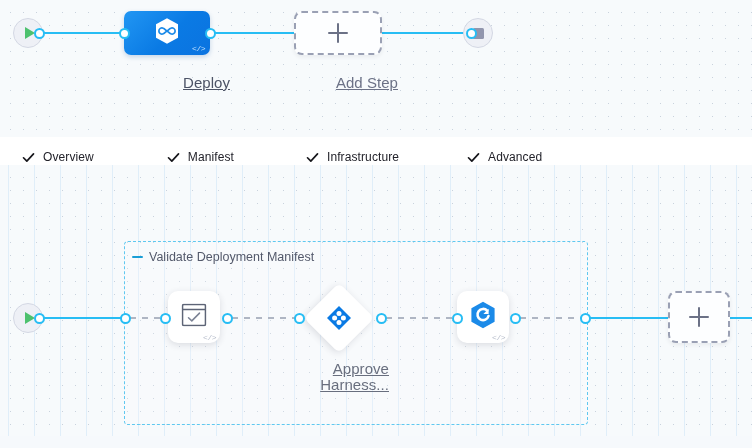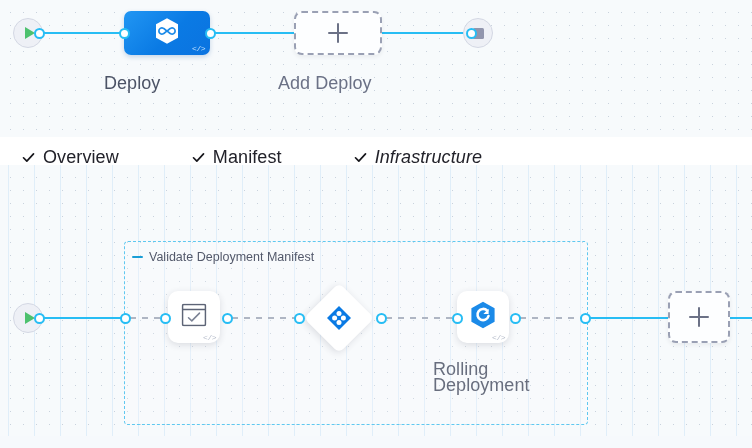--- a/index.html
+++ b/index.html
@@ -35,21 +35,21 @@
     background:#ffffff;
     border-bottom:1px solid #e4e9f0;
     display:flex;align-items:center;
     box-shadow:0 1px 2px rgba(40,41,61,0.04);
   }
   .tab{
     position:relative;height:40px;display:flex;align-items:center;gap:8px;
     padding:0 14px;cursor:pointer;box-sizing:border-box;
   }
   .tab .tlabel{
-    font-size:18px;color:#22222a;letter-spacing:0.1px;white-space:nowrap;
+    font-size:12px;color:#22222a;letter-spacing:0.1px;white-space:nowrap;
   }
   .tab.active .tlabel{color:#0b0b12;font-weight:bold;}
   .tab.active:after{
     content:"";position:absolute;left:8px;right:8px;bottom:0;height:3px;
     background:#0278d5;border-radius:2px 2px 0 0;
   }
   .chk{display:block;width:13px;height:13px;flex:none;}
 
   
   .conn{position:absolute;height:2px;background:#27bdf4;}
@@ -119,22 +119,22 @@
     position:absolute;width:50px;height:50px;background:#ffffff;
     transform:rotate(45deg);border-radius:6px;
     box-shadow:0 2px 7px rgba(40,41,61,0.14);z-index:5;
   }
   .diamond-ico{
     position:absolute;z-index:6;width:26px;height:26px;
     display:flex;align-items:center;justify-content:center;
   }
 
   .nlabel{
-    position:absolute;text-align:left;font-size:18px;color:#4c5366;
-    line-height:16px;letter-spacing:0.05px;
+    position:absolute;text-align:right;font-size:15px;color:#4c5366;
+    line-height:16px;letter-spacing:0.05px;text-decoration:underline;
   }
   .nlabel.muted{color:#6b7186;}
 
   
   .group{
     position:absolute;border:1.5px dashed #5fc8f0;border-radius:4px;
     background:rgba(255,255,255,0.16);box-sizing:border-box;z-index:2;
   }
   .group-head{
     position:absolute;display:flex;align-items:center;gap:6px;z-index:7;
@@ -166,21 +166,21 @@
         </svg>
       </span>
       <span class="codeg">&lt;/&gt;</span>
     </div>
     <div class="port" style="left:205px;top:28px;"></div>
     <div class="nlabel" style="left:104px;top:75px;width:126px;">Deploy</div>
 
     <div class="addnode" style="left:294px;top:11px;width:88px;height:44px;">
       <span class="plus"></span>
     </div>
-    <div class="nlabel muted" style="left:278px;top:75px;width:120px;">Add Deploy</div>
+    <div class="nlabel muted" style="left:278px;top:75px;width:120px;">Add Step</div>
 
     <div class="port" style="left:466px;top:28px;"></div>
     <div class="terminal" style="left:463px;top:18px;">
       <span class="sq"></span>
     </div>
   </div>
 
   <div class="tabbar">
 
     <div class="tab" style="margin-left:8px;">
@@ -190,28 +190,34 @@
       <span class="tlabel">Overview</span>
     </div>
 
     <div class="tab" style="margin-left:45px;">
       <svg class="chk" viewBox="0 0 14 14">
         <path d="M1.6 7.3 L5.2 10.9 L12.4 3.1" fill="none" stroke="#16161b" stroke-width="1.8" stroke-linecap="round" stroke-linejoin="round"></path>
       </svg>
       <span class="tlabel">Manifest</span>
     </div>
 
-    <div class="tab" style="margin-left:44px;font-style:italic;">
+    <div class="tab" style="margin-left:44px;">
       <svg class="chk" viewBox="0 0 14 14">
         <path d="M1.6 7.3 L5.2 10.9 L12.4 3.1" fill="none" stroke="#16161b" stroke-width="1.8" stroke-linecap="round" stroke-linejoin="round"></path>
       </svg>
       <span class="tlabel">Infrastructure</span>
     </div>
 
 
+    <div class="tab" style="margin-left:40px;">
+      <svg class="chk" viewBox="0 0 14 14">
+        <path d="M1.6 7.3 L5.2 10.9 L12.4 3.1" fill="none" stroke="#16161b" stroke-width="1.8" stroke-linecap="round" stroke-linejoin="round"></path>
+      </svg>
+      <span class="tlabel">Advanced</span>
+    </div>
   </div>
 
   <div class="canvas canvas-bottom">
 
     <div class="group" style="left:124px;top:76px;width:464px;height:184px;"></div>
     <div class="group-head" style="left:132px;top:85px;">
       <span class="minus"></span>
       <span class="group-title">Validate Deployment Manifest</span>
     </div>
 
@@ -247,34 +253,34 @@
     <div class="diamond-ico" style="left:326px;top:140px;">
       <svg width="26" height="26" viewBox="0 0 26 26">
         <path d="M13 1 L25 13 L13 25 L1 13 Z" fill="#0a7ae4"></path>
         <circle cx="8.6" cy="13" r="2.5" fill="#ffffff"></circle>
         <circle cx="17.4" cy="13" r="2.5" fill="#ffffff"></circle>
         <circle cx="13" cy="8.6" r="2.5" fill="#ffffff"></circle>
         <circle cx="13" cy="17.4" r="2.5" fill="#ffffff"></circle>
       </svg>
     </div>
     <div class="port" style="left:376px;top:148px;"></div>
+    <div class="nlabel" style="left:289px;top:196px;width:100px;"><span>Approve</span><br><span>Harness...</span></div>
 
     <div class="port" style="left:452px;top:148px;"></div>
     <div class="step" style="left:457px;top:126px;">
       <span class="ico">
         <svg width="28" height="29" viewBox="0 0 28 29">
           <path d="M14 1.3 L25.6 7.8 L25.6 21.2 L14 27.7 L2.4 21.2 L2.4 7.8 Z" fill="#1b8ae8"></path>
           <path d="M18.2 10.2 a5.6 5.6 0 1 0 1.3 5.3" fill="none" stroke="#ffffff" stroke-width="2.6" stroke-linecap="round"></path>
           <path d="M19.6 8.2 L19.6 13.6 L14.4 13.6 Z" fill="#ffffff"></path>
         </svg>
       </span>
       <span class="codeg">&lt;/&gt;</span>
     </div>
     <div class="port" style="left:510px;top:148px;"></div>
-    <div class="nlabel" style="left:433px;top:196px;width:100px;"><span>Rolling</span><br><span>Deployment</span></div>
 
     <div class="port" style="left:580px;top:148px;"></div>
 
     <div class="addnode" style="left:668px;top:126px;width:62px;height:52px;">
       <span class="plus"></span>
     </div>
   </div>
 
 </div>
 

